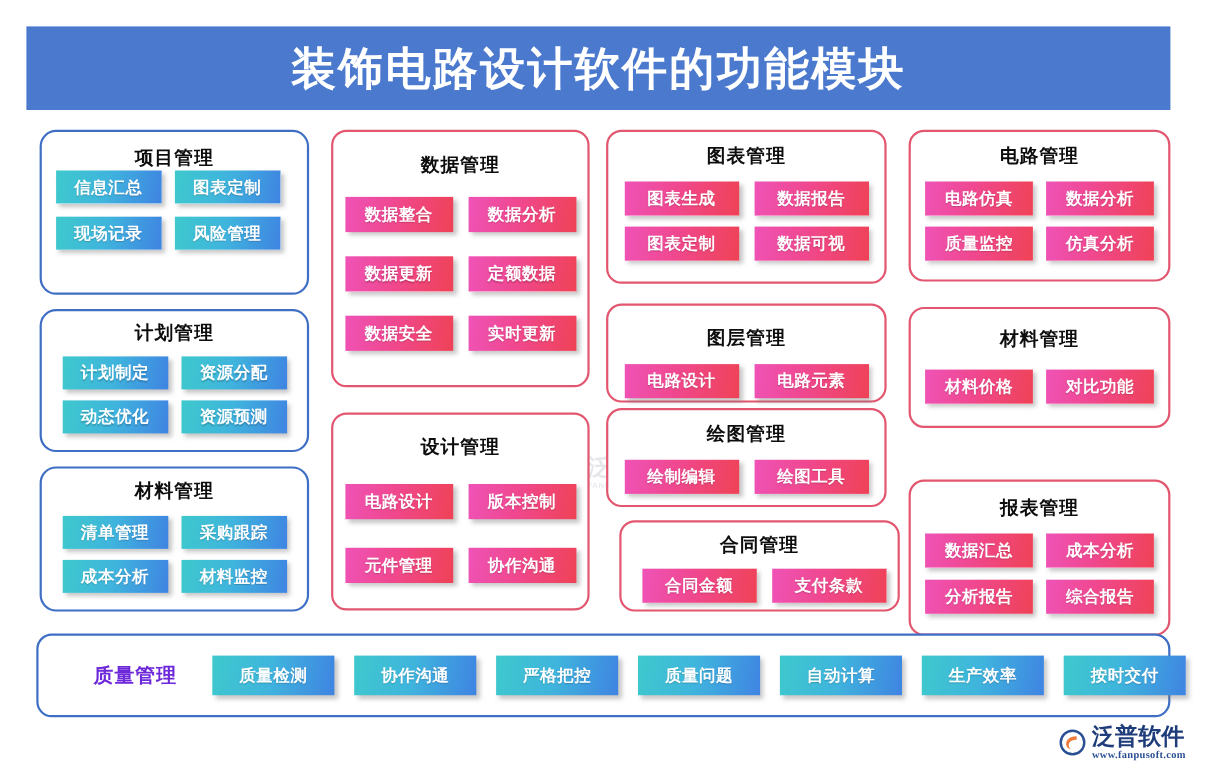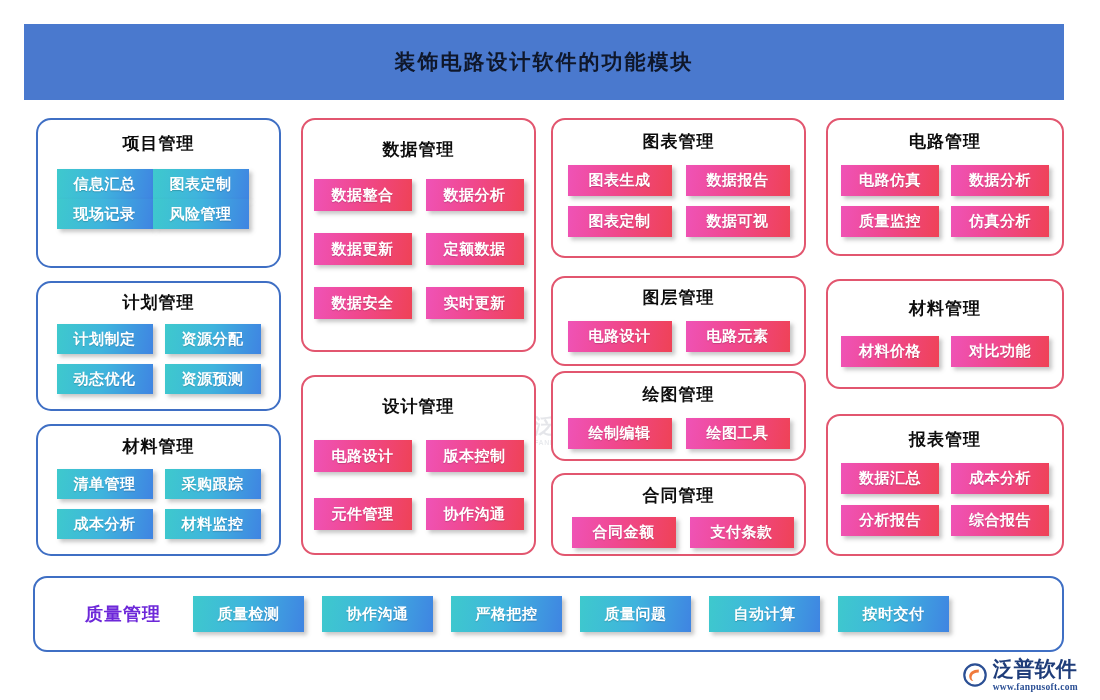--- a/index.html
+++ b/index.html
@@ -64,23 +64,23 @@
     top: 24px;
     width: 1040px;
     height: 76px;
     background: #4a79ce;
     display: flex;
     align-items: center;
     justify-content: center;
     z-index: 2;
   }
   .banner-title {
-    font-size: 21px;
+    font-size: 41px;
     font-weight: bold;
-    color: #0f172a;
+    color: #ffffff;
     letter-spacing: 2px;
     font-family: "DejaVu Sans", "Liberation Sans", sans-serif;
   }
 
   
   .card {
     position: absolute;
     box-sizing: border-box;
     background: #ffffff;
     border-radius: 14px;
@@ -204,21 +204,21 @@
     </div>
   </div>
 
   <div class="banner">
     <span class="banner-title">装饰电路设计软件的功能模块</span>
   </div>
 
   <div id="cards-host">
       <div class="card blue" style="left: 36px; top: 118px; width: 245px; height: 150px;">
         <div class="card-title" style="margin-top: 12px;">项目管理</div>
-        <div class="chip-grid" style="margin-top: 14px; padding-left: 8px; padding-right: 20px;">
+        <div class="chip-grid" style="gap: 12px; padding-left: 8px; padding-right: 20px;">
           <div class="chip teal" style="width: 96px; height: 30px;">信息汇总</div>
           <div class="chip teal" style="width: 96px; height: 30px;">图表定制</div>
           <div class="chip teal" style="width: 96px; height: 30px;">现场记录</div>
           <div class="chip teal" style="width: 96px; height: 30px;">风险管理</div>
         </div>
       </div>
       <div class="card blue" style="left: 36px; top: 281px; width: 245px; height: 130px;">
         <div class="card-title" style="margin-top: 8px;">计划管理</div>
         <div class="chip-grid" style="margin-top: 10px; gap: 10px 12px; padding-left: 8px; padding-right: 8px;">
           <div class="chip teal" style="width: 96px; height: 30px;">计划制定</div>
@@ -259,34 +259,34 @@
       <div class="card" style="left: 551px; top: 118px; width: 255px; height: 140px;">
         <div class="card-title" style="margin-top: 10px;">图表管理</div>
         <div class="chip-grid" style="margin-top: 12px; gap: 10px 14px; padding-left: 8px; padding-right: 8px;">
           <div class="chip pink" style="width: 104px; height: 31px;">图表生成</div>
           <div class="chip pink" style="width: 104px; height: 31px;">数据报告</div>
           <div class="chip pink" style="width: 104px; height: 31px;">图表定制</div>
           <div class="chip pink" style="width: 104px; height: 31px;">数据可视</div>
         </div>
       </div>
       <div class="card" style="left: 551px; top: 276px; width: 255px; height: 90px;">
-        <div class="card-title" style="margin-top: 8px;">图层管理</div>
+        <div class="card-title" style="margin-top: 18px;">图层管理</div>
         <div class="chip-grid" style="margin-top: 12px; gap: 10px 14px; padding-left: 8px; padding-right: 8px;">
           <div class="chip pink" style="width: 104px; height: 31px;">电路设计</div>
           <div class="chip pink" style="width: 104px; height: 31px;">电路元素</div>
         </div>
       </div>
       <div class="card" style="left: 551px; top: 371px; width: 255px; height: 90px;">
         <div class="card-title" style="margin-top: 10px;">绘图管理</div>
         <div class="chip-grid" style="margin-top: 12px; gap: 10px 14px; padding-left: 8px; padding-right: 8px;">
           <div class="chip pink" style="width: 104px; height: 31px;">绘制编辑</div>
           <div class="chip pink" style="width: 104px; height: 31px;">绘图工具</div>
         </div>
       </div>
-      <div class="card" style="left: 551px; top: 473px; width: 255px; height: 83px;">
+      <div class="card" style="left: 563px; top: 473px; width: 255px; height: 83px;">
         <div class="card-title" style="margin-top: 9px;">合同管理</div>
         <div class="chip-grid" style="margin-top: 10px; gap: 10px 14px; padding-left: 8px; padding-right: 0;">
           <div class="chip pink" style="width: 104px; height: 31px;">合同金额</div>
           <div class="chip pink" style="width: 104px; height: 31px;">支付条款</div>
         </div>
       </div>
       <div class="card" style="left: 826px; top: 118px; width: 238px; height: 138px;">
         <div class="card-title" style="margin-top: 10px;">电路管理</div>
         <div class="chip-grid" style="margin-top: 12px; gap: 10px 12px; padding-left: 8px; padding-right: 8px;">
           <div class="chip pink" style="width: 98px; height: 31px;">电路仿真</div>
@@ -295,39 +295,40 @@
           <div class="chip pink" style="width: 98px; height: 31px;">仿真分析</div>
         </div>
       </div>
       <div class="card" style="left: 826px; top: 279px; width: 238px; height: 110px;">
         <div class="card-title" style="margin-top: 16px;">材料管理</div>
         <div class="chip-grid" style="margin-top: 16px; gap: 10px 12px; padding-left: 8px; padding-right: 8px;">
           <div class="chip pink" style="width: 98px; height: 31px;">材料价格</div>
           <div class="chip pink" style="width: 98px; height: 31px;">对比功能</div>
         </div>
       </div>
-      <div class="card" style="left: 826px; top: 414px; width: 238px; height: 142px;">
+      <div class="card" style="left: 826px; top: 436px; width: 238px; height: 142px;">
         <div class="card-title" style="margin-top: 12px;">报表管理</div>
         <div class="chip-grid" style="margin-top: 12px; gap: 11px 12px; padding-left: 8px; padding-right: 8px; align-items: center;">
           <div class="chip pink" style="width: 98px; height: 31px;">数据汇总</div>
           <div class="chip pink" style="width: 98px; height: 31px;">成本分析</div>
           <div class="chip pink" style="width: 98px; height: 31px;">分析报告</div>
           <div class="chip pink" style="width: 98px; height: 31px;">综合报告</div>
         </div>
       </div>
     </div>
 
   <div class="bottom-bar">
     <span class="bottom-label">质量管理</span>
     <div class="bottom-chips" id="bottom-chips">
         <div class="chip teal">质量检测</div>
         <div class="chip teal">协作沟通</div>
         <div class="chip teal">严格把控</div>
         <div class="chip teal">质量问题</div>
         <div class="chip teal">自动计算</div>
+        <div class="chip teal">生产效率</div>
         <div class="chip teal">按时交付</div>
       </div>
   </div>
 
   <div class="brand">
     <div class="brand-mark">
       <svg width="26" height="26" viewBox="0 0 26 26" aria-hidden="true">
         <path d="M13 1.2 A11.8 11.8 0 1 0 13 24.8 A11.8 11.8 0 1 0 13 1.2 Z
                  M13 3.4 A9.6 9.6 0 1 1 13 22.6 A9.6 9.6 0 1 1 13 3.4 Z" fill="#2b4f94"></path>
         <path d="M16.8 7.4 C10.8 7.4 7.2 10.6 7.2 14.4 C7.2 17.0 9.0 18.8 11.4 19.0

